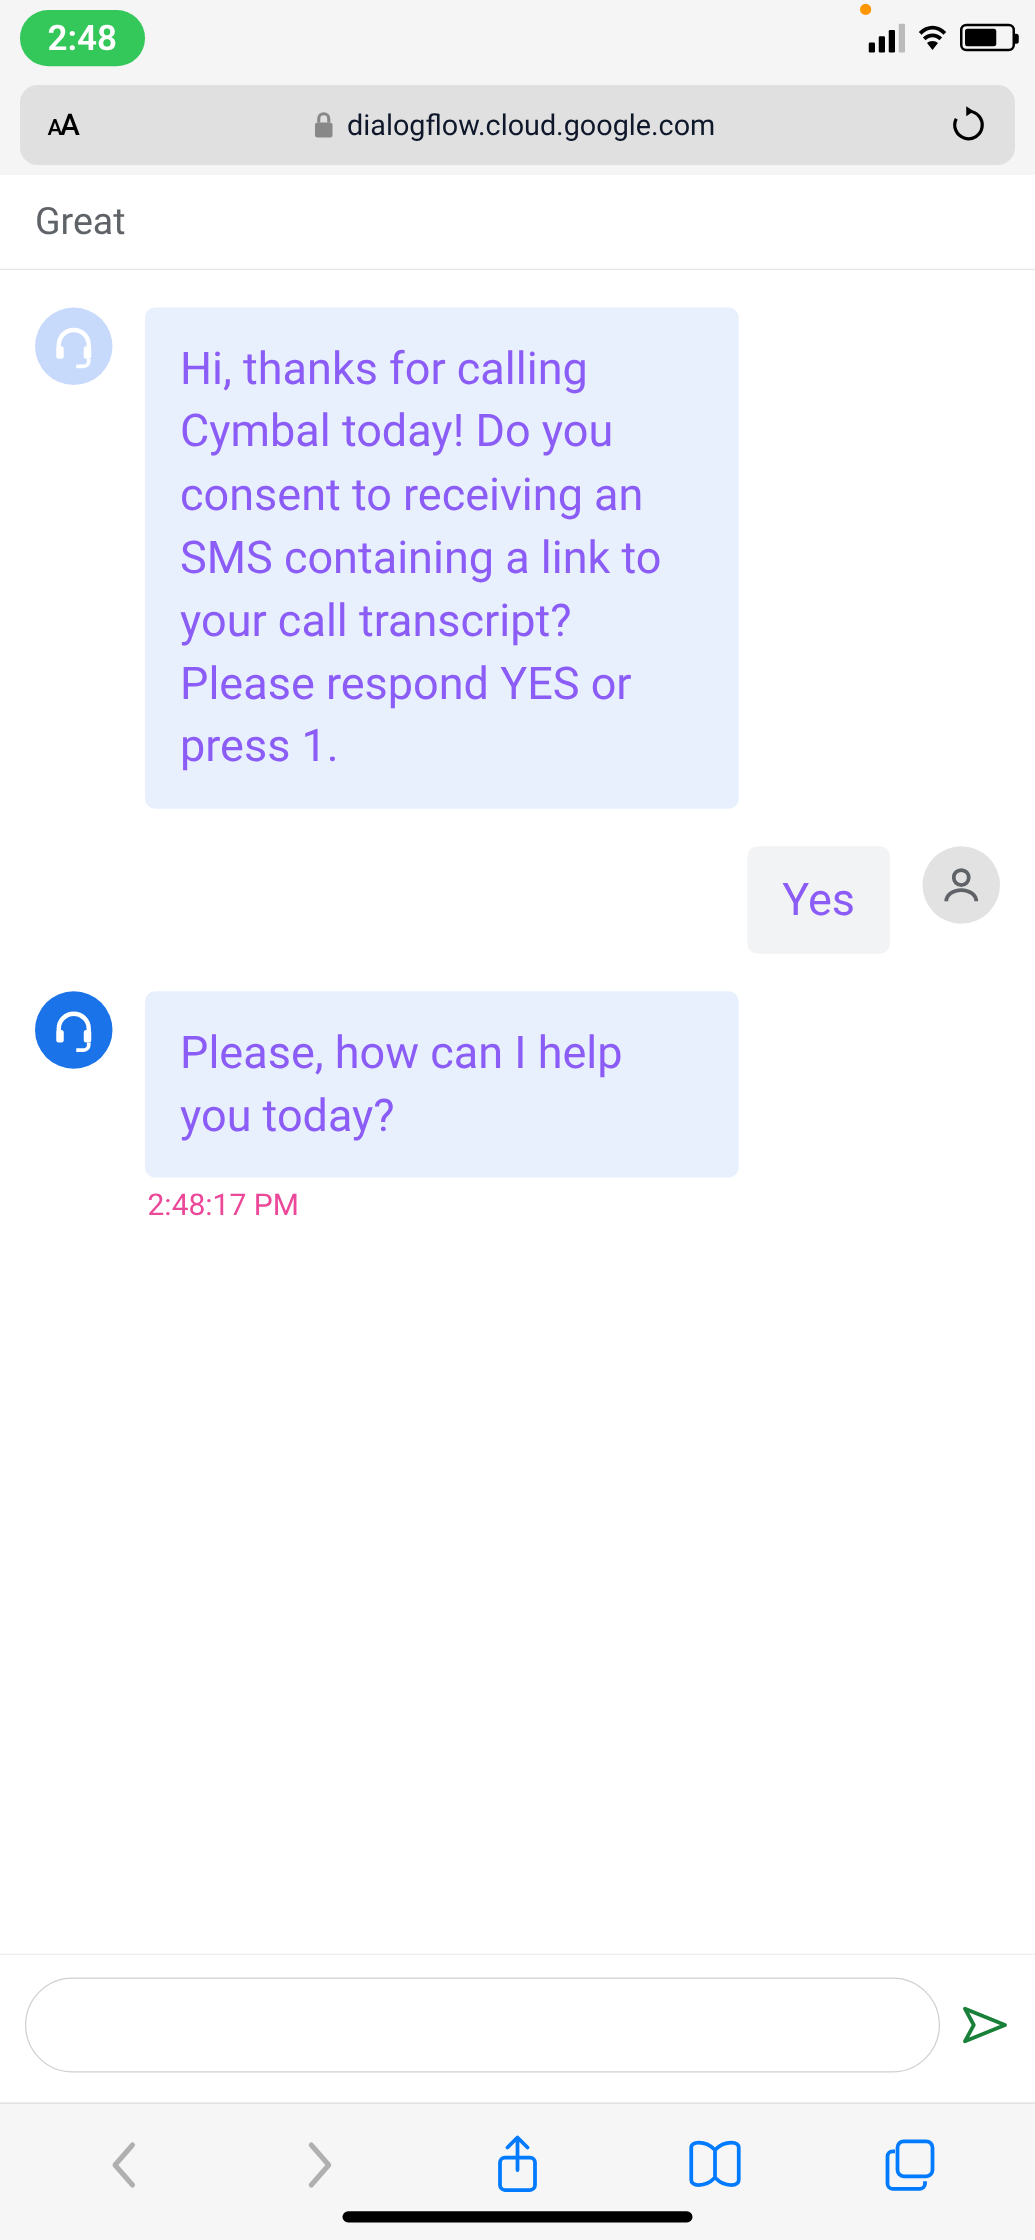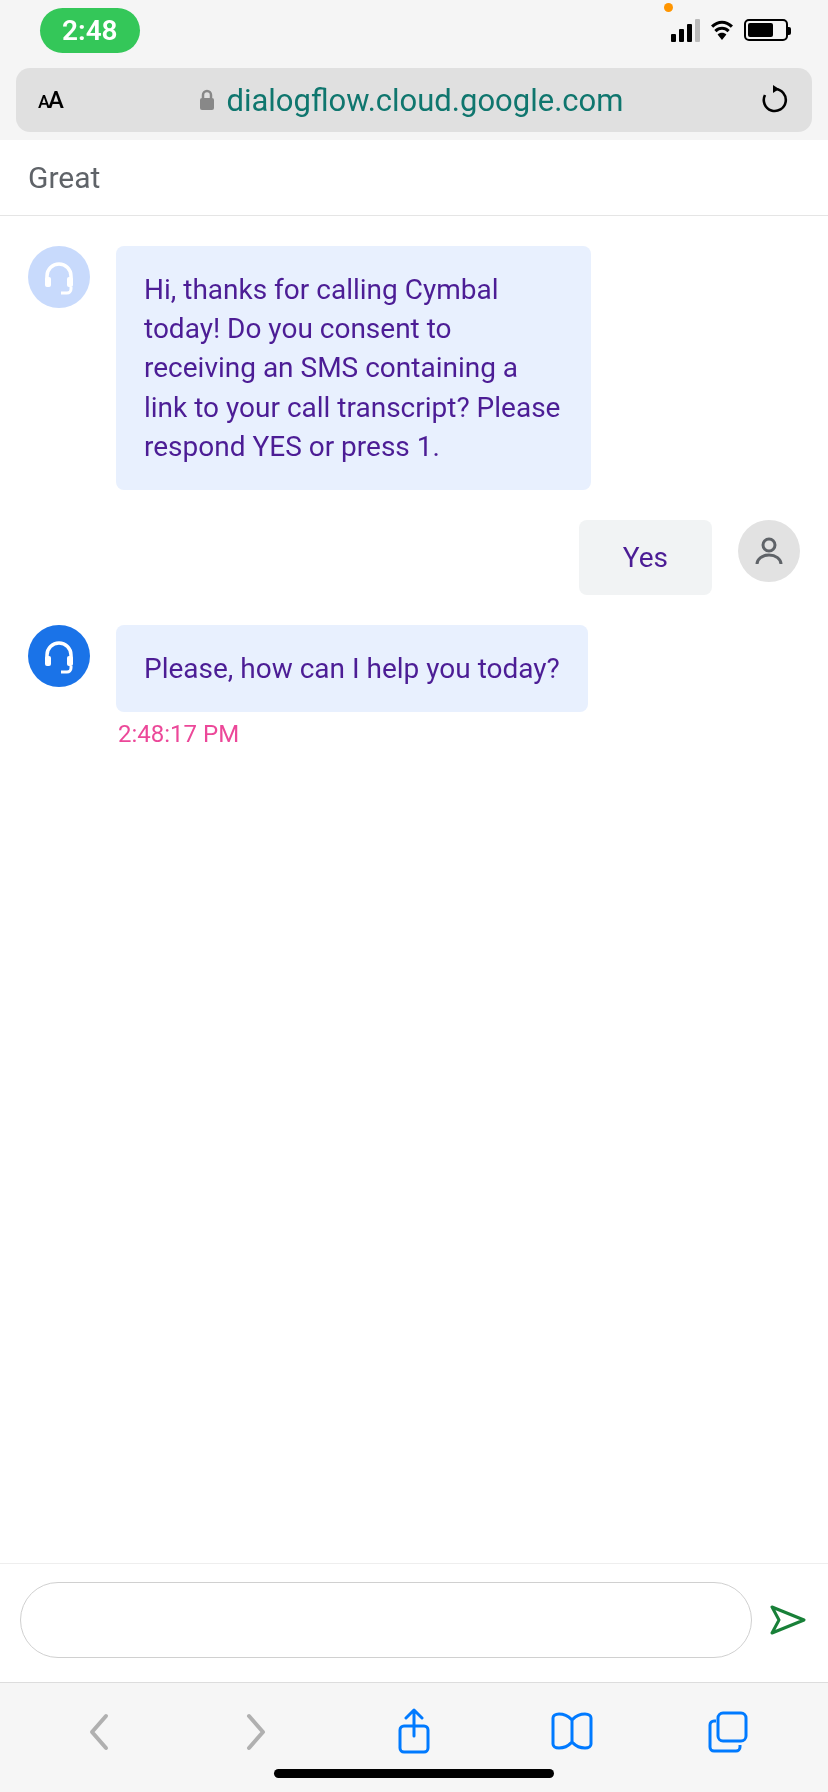--- a/index.html
+++ b/index.html
@@ -14,21 +14,21 @@
       background: #f5f5f5;
       display: flex;
       flex-direction: column;
       position: relative;
     }
     .status-bar {
       height: 60px;
       display: flex;
       justify-content: space-between;
       align-items: center;
-      padding: 0 40px;
+      padding: 0 16px;
       background: #f5f5f5;
     }
     .time-pill {
       background: #34c759;
       color: #fff;
       font-weight: 600;
       font-size: 28px;
       padding: 6px 22px;
       border-radius: 30px;
     }
@@ -109,22 +109,22 @@
       font-size: 18px;
     }
     .url-section {
       flex: 1;
       display: flex;
       align-items: center;
       justify-content: center;
       gap: 10px;
     }
     .url-text {
-      font-size: 31px;
-      color: #0f766e;
+      font-size: 23px;
+      color: #0f172a;
     }
     .page-header {
       background: #fff;
       padding: 20px 28px;
       border-bottom: 1px solid #e5e5e5;
     }
     .page-title {
       font-size: 30px;
       color: #5f6368;
       font-weight: 400;
@@ -163,31 +163,31 @@
       background: #e2e2e2;
     }
     .bubble-wrap {
       display: flex;
       flex-direction: column;
       gap: 8px;
     }
     .bubble {
       padding: 24px 28px;
       border-radius: 8px;
-      font-size: 28px;
+      font-size: 36px;
       line-height: 1.4;
       max-width: 475px;
-      color: #4c1d95;
+      color: #8b5cf6;
     }
     .bubble.bot {
       background: #e8f0fe;
     }
     .bubble.user-bubble {
       background: #f1f3f4;
-      padding: 18px 44px;
+      padding: 18px 28px;
     }
     .timestamp {
       font-size: 24px;
       color: #ec4899;
       margin-left: 2px;
     }
     .input-area {
       background: #fff;
       padding: 18px 20px 24px;
       display: flex;

